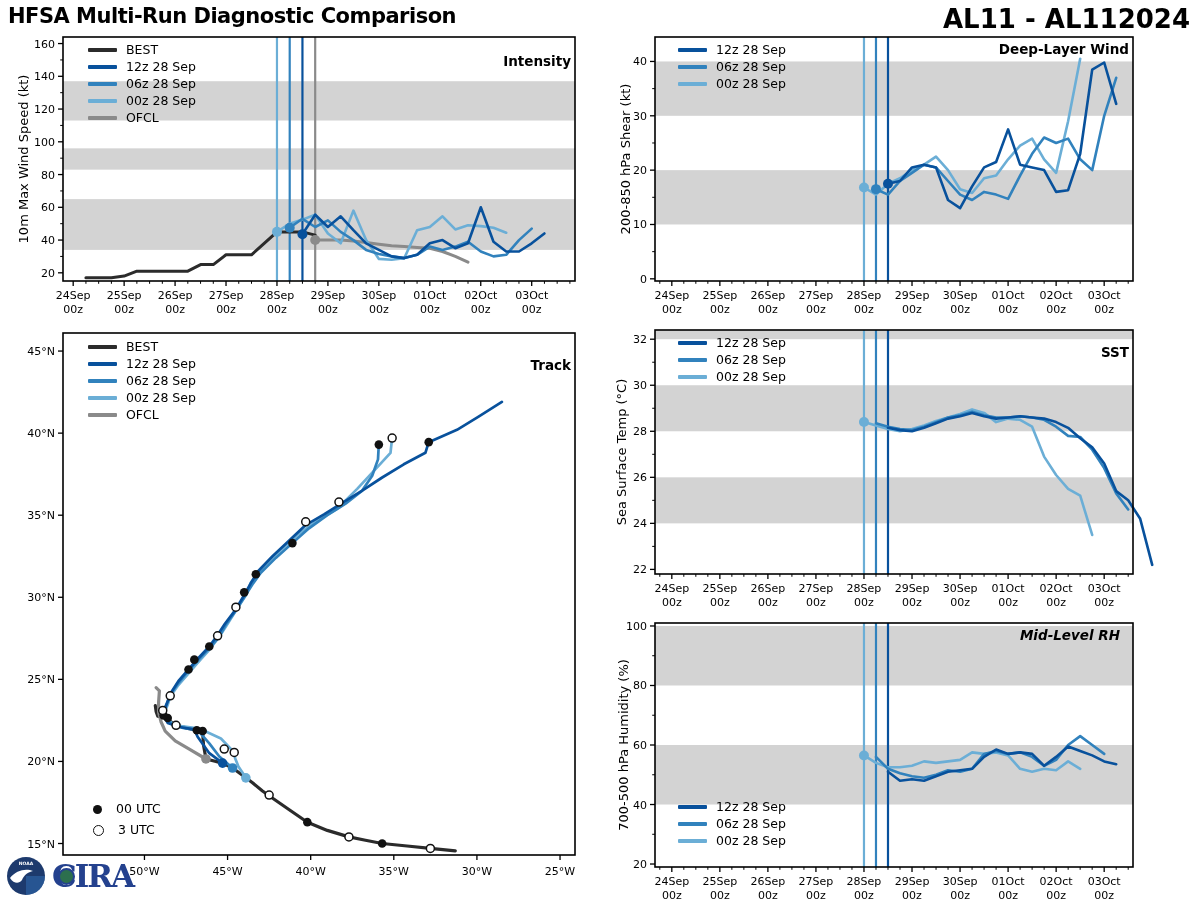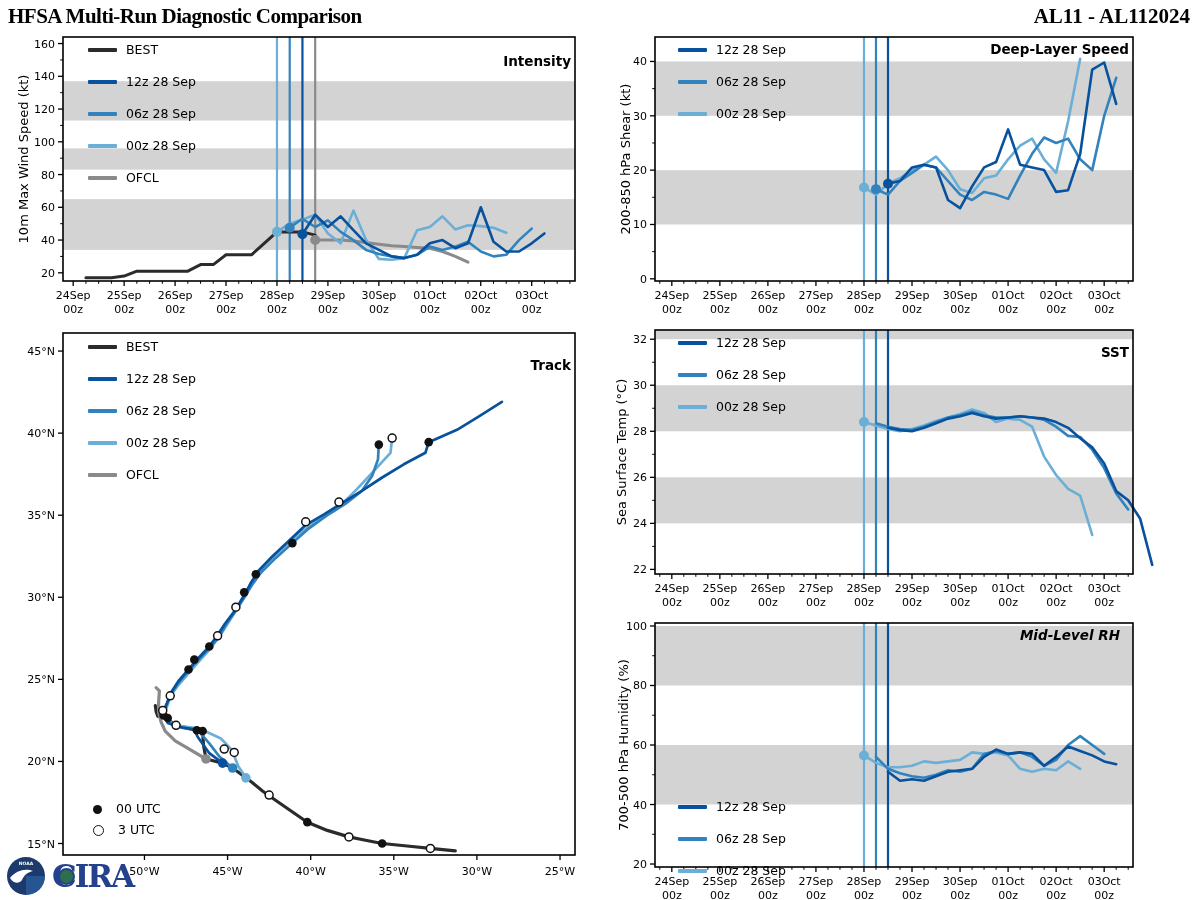--- a/index.html
+++ b/index.html
@@ -1,24 +1,24 @@
 <!DOCTYPE html>
 <html><head>
 <meta charset="utf-8">
 <style>
   html,body{margin:0;padding:0;background:#ffffff;}
   #app{position:relative;width:1200px;height:900px;background:#ffffff;overflow:hidden;
        font-family:"DejaVu Sans","Liberation Sans",sans-serif;color:#000;}
   #canvas{position:absolute;left:0;top:0;}
-  .titlebar{position:absolute;left:0;top:2px;width:1200px;height:30px;font-family:Liberation Serif, serif;}
+  .titlebar{position:absolute;left:0;top:2px;width:1200px;height:30px;}
   .main-title{position:absolute;left:8px;top:2px;font-size:21px;font-weight:bold;letter-spacing:-0.5px;}
-  .storm-id{position:absolute;right:10px;top:2px;font-size:21px;font-weight:bold;text-align:center;}
+  .storm-id{position:absolute;right:10px;top:2px;font-size:26px;font-weight:bold;text-align:center;}
   .plot-title{position:absolute;font-size:13.5px;font-weight:bold;}
   .ylabel{position:absolute;font-size:13px;white-space:nowrap;transform:translate(-50%,-50%) rotate(-90deg);}
-  .legend{position:absolute;display:flex;flex-direction:column;gap:18px;}
+  .legend{position:absolute;display:flex;flex-direction:column;gap:3px;}
   .legend-row{display:flex;align-items:center;height:14px;}
   .sw{display:inline-block;width:29px;height:4px;border-radius:1px;margin-right:9px;flex:0 0 auto;}
   .legend-label{font-size:12.5px;line-height:14px;white-space:nowrap;}
   .dotsw{display:inline-block;width:9px;height:9px;border-radius:50%;margin:0 14px 0 5px;flex:0 0 auto;}
   .dot-filled{background:#111;}
   .dot-open{background:#fff;border:1.6px solid #111;}
   .footer-logos{position:absolute;left:6px;top:856px;display:flex;align-items:center;gap:6px;}
   .cira-wrap{position:relative;height:40px;display:flex;align-items:center;}
   .cira-text{font-size:31px;font-weight:bold;color:#24418e;letter-spacing:-2px;font-family:"DejaVu Serif","Liberation Serif",serif;}
   .cira-globe{position:absolute;left:6px;top:12px;width:17px;height:17px;border-radius:50%;
@@ -413,21 +413,21 @@
       <rect x="63" y="333" width="512" height="522" fill="none" stroke="#000" stroke-width="1.6"></rect>
     </svg>
 
   <div class="titlebar">
     <div class="main-title">HFSA Multi-Run Diagnostic Comparison</div>
     <div class="storm-id">AL11 - AL112024</div>
   </div>
 
   <div class="plot-title" style="top:41px;right:629px;margin-top:12px;">Intensity</div>
   <div class="plot-title" style="top:337px;right:629px;margin-top:20px;">Track</div>
-  <div class="plot-title" style="top:41px;right:71px;">Deep-Layer Speed</div>
+  <div class="plot-title" style="top:41px;right:71px;">Deep-Layer Wind</div>
   <div class="plot-title" style="top:344px;right:71px;">SST</div>
   <div class="plot-title" style="top:627px;right:80px;font-style:italic;">Mid-Level RH</div>
 
   <div class="ylabel" style="left:23px;top:159px;">10m Max Wind Speed (kt)</div>
   <div class="ylabel" style="left:625px;top:159px;">200-850 hPa Shear (kt)</div>
   <div class="ylabel" style="left:621px;top:452px;">Sea Surface Temp (°C)</div>
   <div class="ylabel" style="left:623px;top:745px;">700-500 hPa Humidity (%)</div>
 
   <div class="legend" style="left:88px;top:43px;">
     <div class="legend-row">

